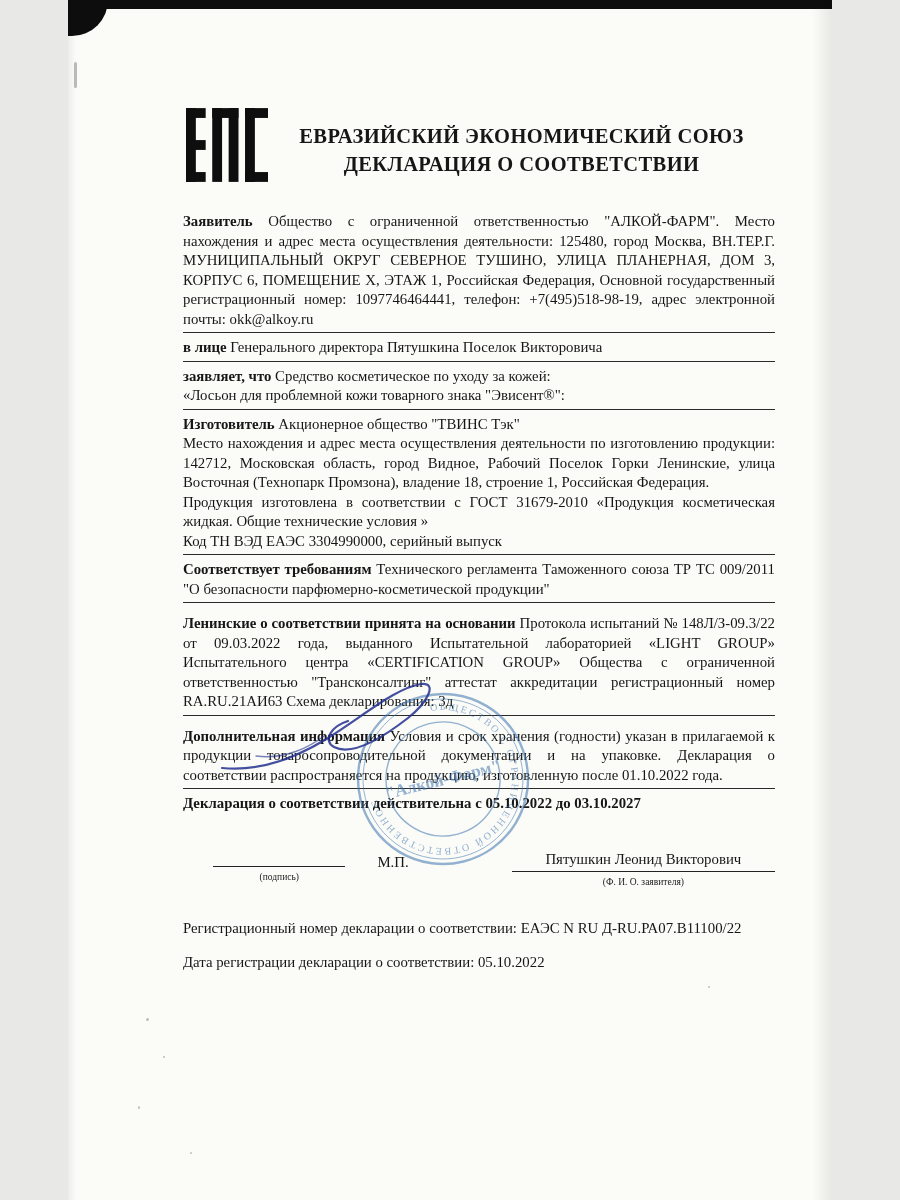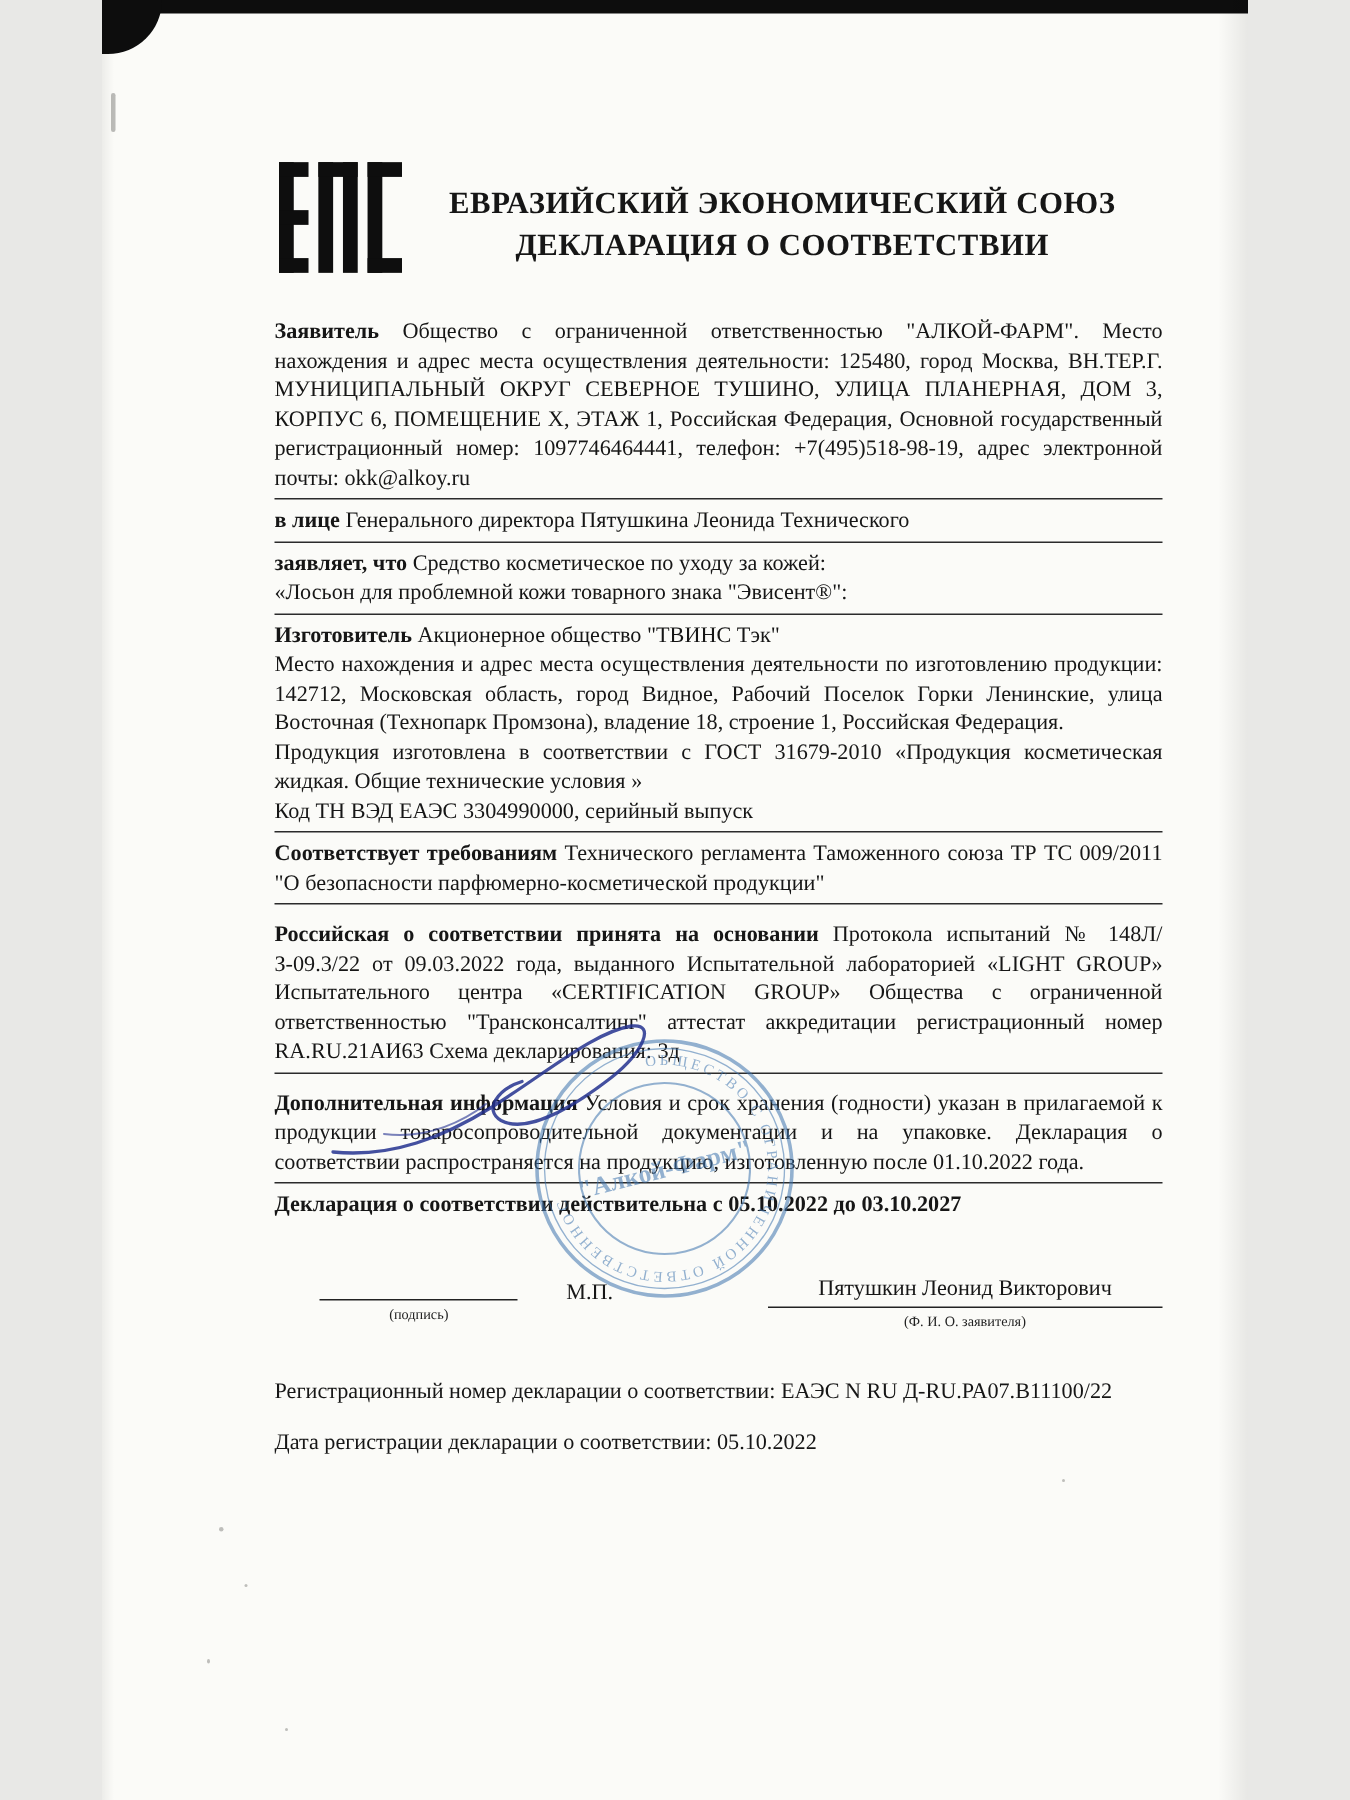--- a/index.html
+++ b/index.html
@@ -93,21 +93,21 @@
     <div class="sec">
       <p class="para">
         <b>Заявитель</b>
         <span>Общество с ограниченной ответственностью "АЛКОЙ-ФАРМ". Место нахождения и адрес места осуществления деятельности: 125480, город Москва, ВН.ТЕР.Г. МУНИЦИПАЛЬНЫЙ ОКРУГ СЕВЕРНОЕ ТУШИНО, УЛИЦА ПЛАНЕРНАЯ, ДОМ 3, КОРПУС 6, ПОМЕЩЕНИЕ X, ЭТАЖ 1, Российская Федерация, Основной государственный регистрационный номер: 1097746464441, телефон: +7(495)518-98-19, адрес электронной почты: okk@alkoy.ru</span>
       </p>
     </div>
 
     <div class="sec">
       <p class="para">
         <b>в лице</b>
-        <span>Генерального директора Пятушкина Леонида Технического</span>
+        <span>Генерального директора Пятушкина Поселок Викторовича</span>
       </p>
     </div>
 
     <div class="sec">
       <p class="para">
         <b>заявляет, что</b>
         <span>Средство косметическое по уходу за кожей:</span>
       </p>
       <p class="para">«Лосьон для проблемной кожи  товарного знака "Эвисент®":</p>
     </div>
@@ -124,21 +124,21 @@
 
     <div class="sec">
       <p class="para">
         <b>Соответствует требованиям</b>
         <span>Технического регламента Таможенного союза ТР ТС 009/2011 "О безопасности парфюмерно-косметической продукции"</span>
       </p>
     </div>
 
     <div class="sec sp">
       <p class="para">
-        <b>Российская о соответствии принята на основании</b>
+        <b>Ленинские о соответствии принята на основании</b>
         <span>Протокола испытаний № 148Л/З-09.3/22 от 09.03.2022 года, выданного Испытательной лабораторией «LIGHT GROUP» Испытательного центра «CERTIFICATION GROUP» Общества с ограниченной ответственностью "Трансконсалтинг" аттестат аккредитации регистрационный номер RA.RU.21АИ63 Схема декларирования: 3д</span>
       </p>
     </div>
 
     <div class="sec sp">
       <p class="para">
         <b>Дополнительная информация</b>
         <span>Условия и срок хранения (годности) указан в прилагаемой к продукции товаросопроводительной документации и на упаковке. Декларация о соответствии распространяется на продукцию, изготовленную после 01.10.2022 года.</span>
       </p>
     </div>

